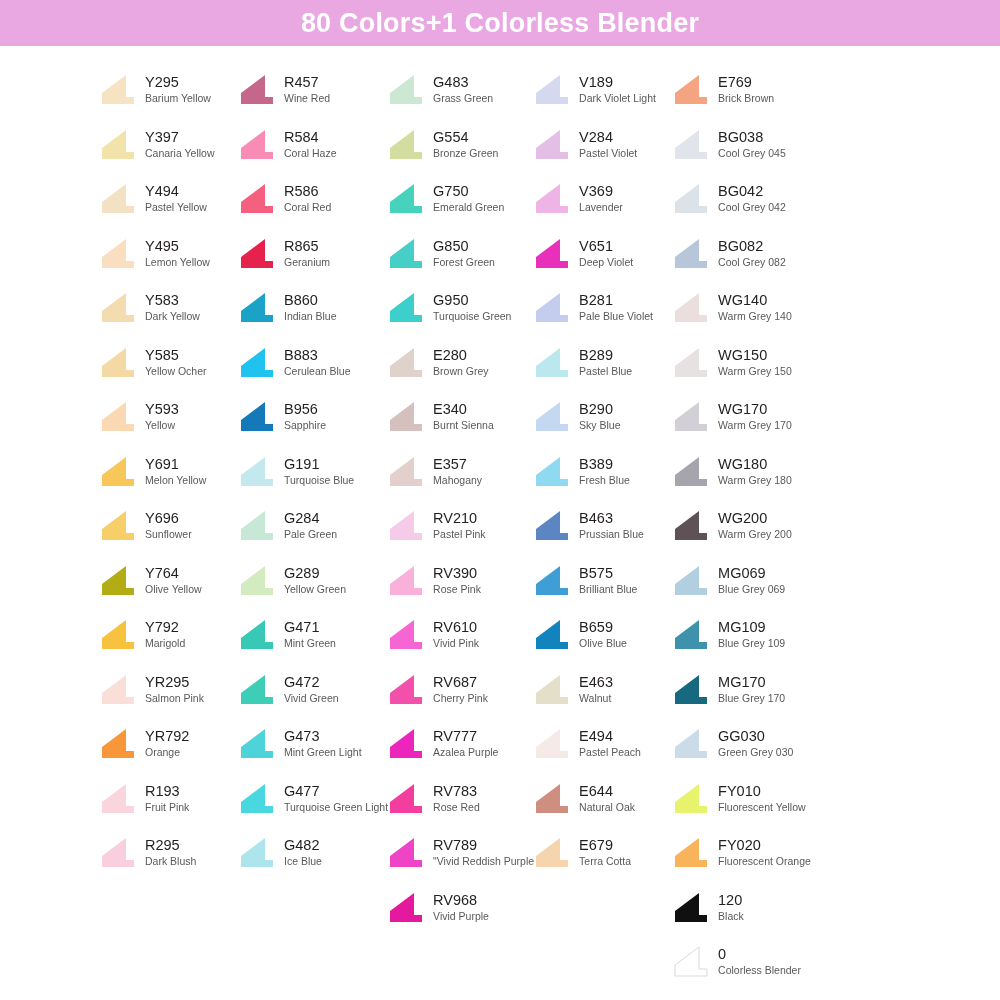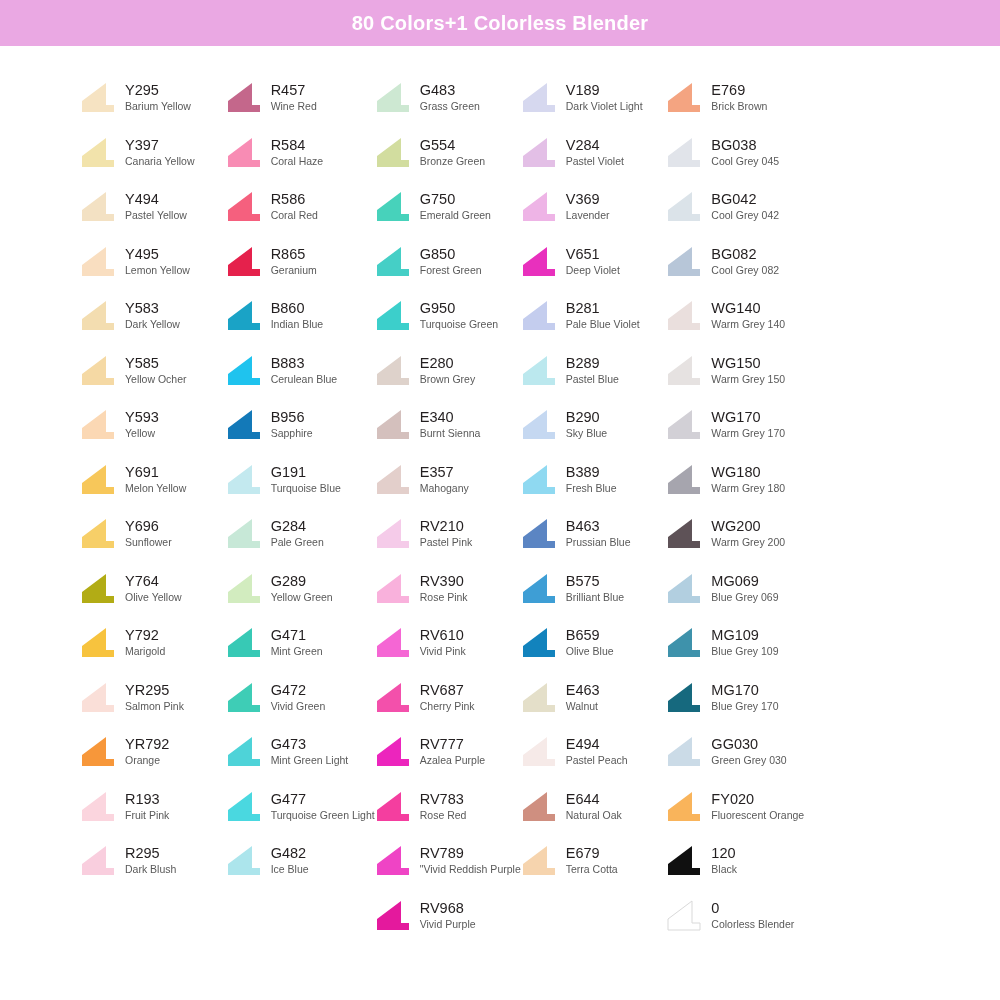--- a/index.html
+++ b/index.html
@@ -19,35 +19,35 @@
   #header-banner {
     width: 1000px;
     height: 46px;
     display: flex;
     align-items: center;
     justify-content: center;
     background: #eaa8e3;
   }
   #header-title {
     color: #ffffff;
-    font-size: 20px;
+    font-size: 27px;
     font-weight: bold;
     letter-spacing: 0.2px;
     font-family: "Liberation Sans", sans-serif;
   }
 
   
   #color-grid {
     position: absolute;
-    top: 72px;
+    top: 64px;
     left: 0;
     width: 812px;
     display: flex;
     flex-direction: row;
-    padding-left: 80px;
+    padding-left: 100px;
     box-sizing: border-box;
   }
   .grid-column {
     width: 166px;
     display: flex;
     flex-direction: column;
   }
   .swatch-row {
     height: 54.5px;
     display: flex;
@@ -916,20 +916,31 @@
           </svg>
         </span>
         <div class="swatch-text">
           <div class="swatch-code">GG030</div>
           <div class="swatch-name">Green Grey 030</div>
         </div>
       </div>
       <div class="swatch-row">
         <span class="nib">
           <svg viewBox="0 0 36 32" xmlns="http://www.w3.org/2000/svg">
+            <path d="M2 20 L2 31 L34 31 L34 24 L26 24 L26 2 Z" fill="#e7f36c"></path>
+          </svg>
+        </span>
+        <div class="swatch-text">
+          <div class="swatch-code">FY010</div>
+          <div class="swatch-name">Fluorescent Yellow</div>
+        </div>
+      </div>
+      <div class="swatch-row">
+        <span class="nib">
+          <svg viewBox="0 0 36 32" xmlns="http://www.w3.org/2000/svg">
             <path d="M2 20 L2 31 L34 31 L34 24 L26 24 L26 2 Z" fill="#f9b45b"></path>
           </svg>
         </span>
         <div class="swatch-text">
           <div class="swatch-code">FY020</div>
           <div class="swatch-name">Fluorescent Orange</div>
         </div>
       </div>
       <div class="swatch-row">
         <span class="nib">

